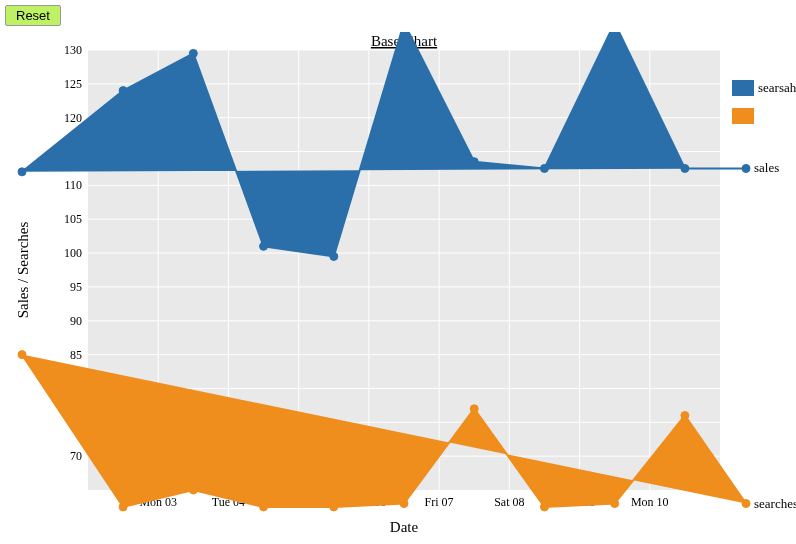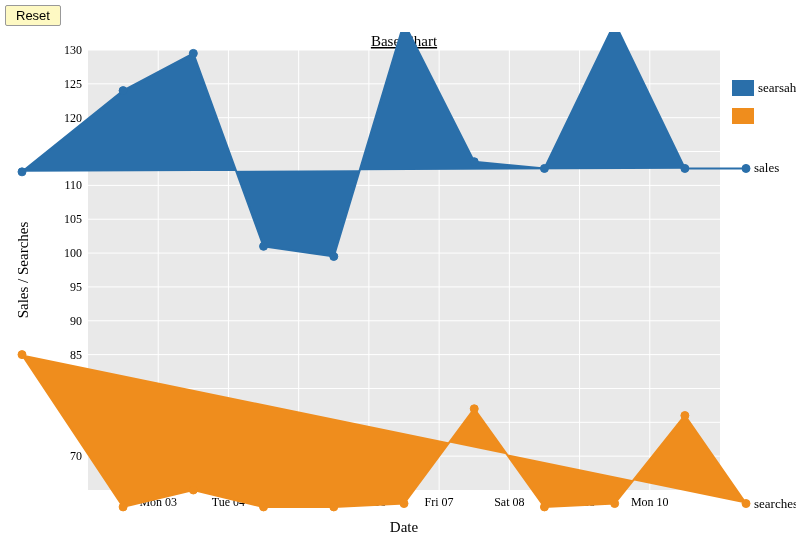--- a/index.html
+++ b/index.html
@@ -16,21 +16,21 @@
     width: 796px;
     height: 544px;
   }
   .reset-btn {
     position: absolute;
     top: 5px;
     left: 5px;
     font-family: Arial, sans-serif;
     font-size: 13px;
     padding: 2px 10px;
-    background: #fef9c3;
+    background: #bef264;
     border: 1px solid #999;
     border-radius: 2px;
     cursor: pointer;
   }
   .chart-wrap {
     position: absolute;
     top: 32px;
     left: 0;
     width: 796px;
     height: 512px;

